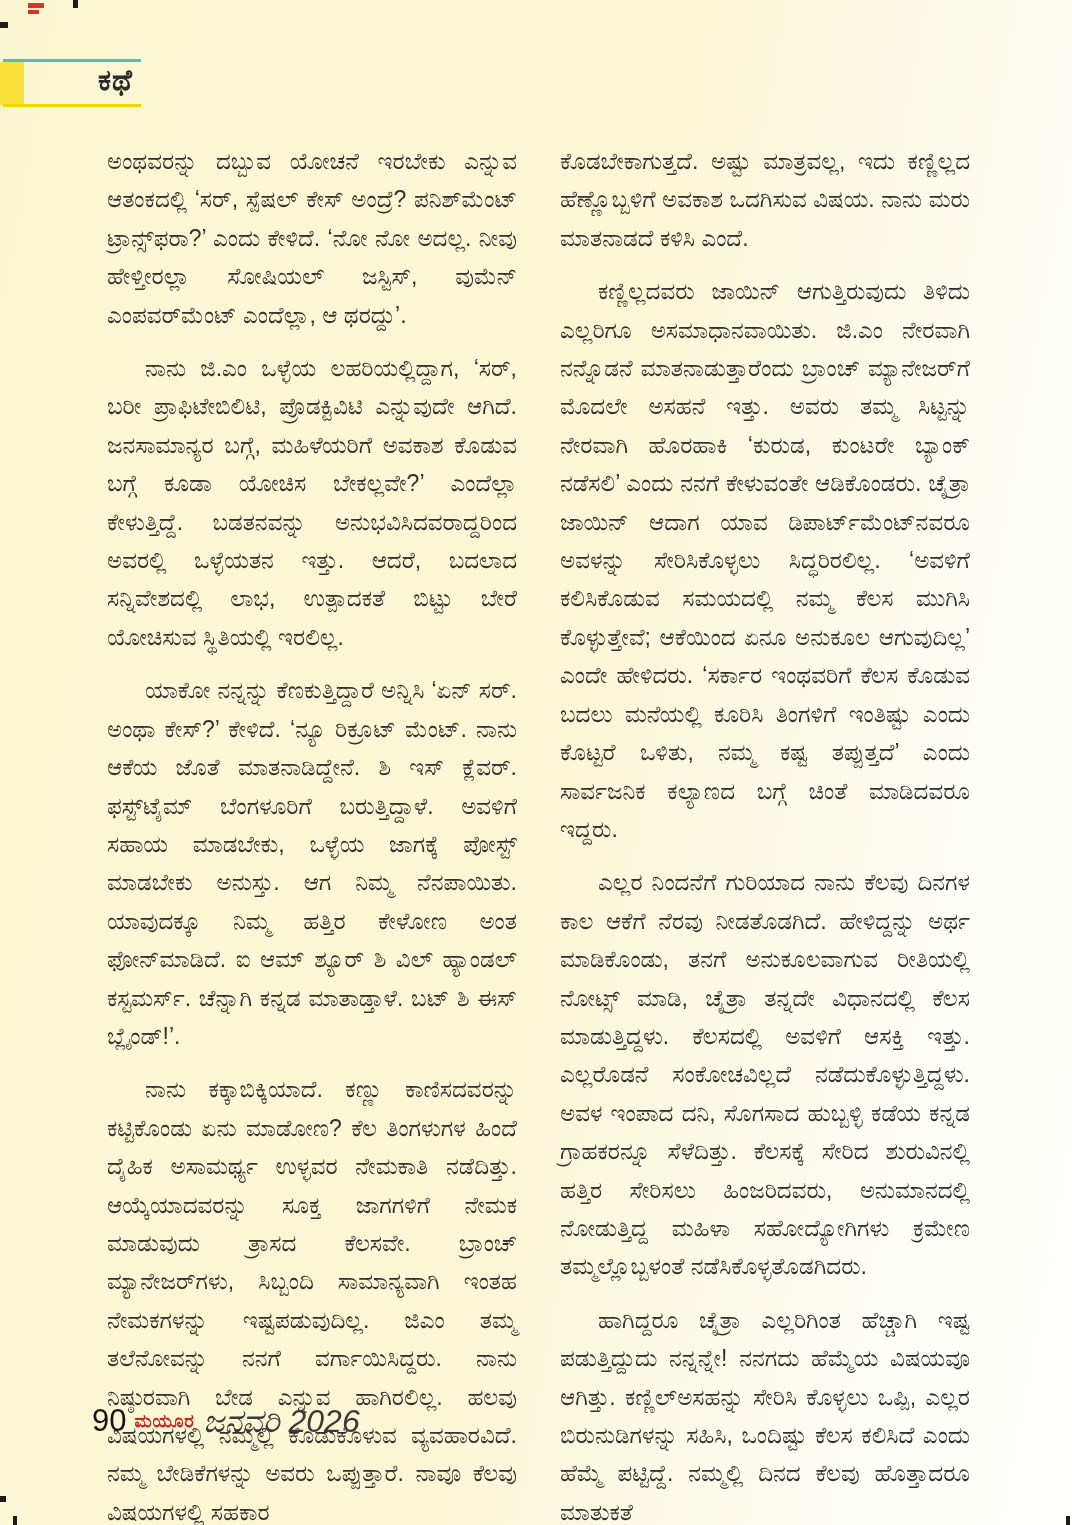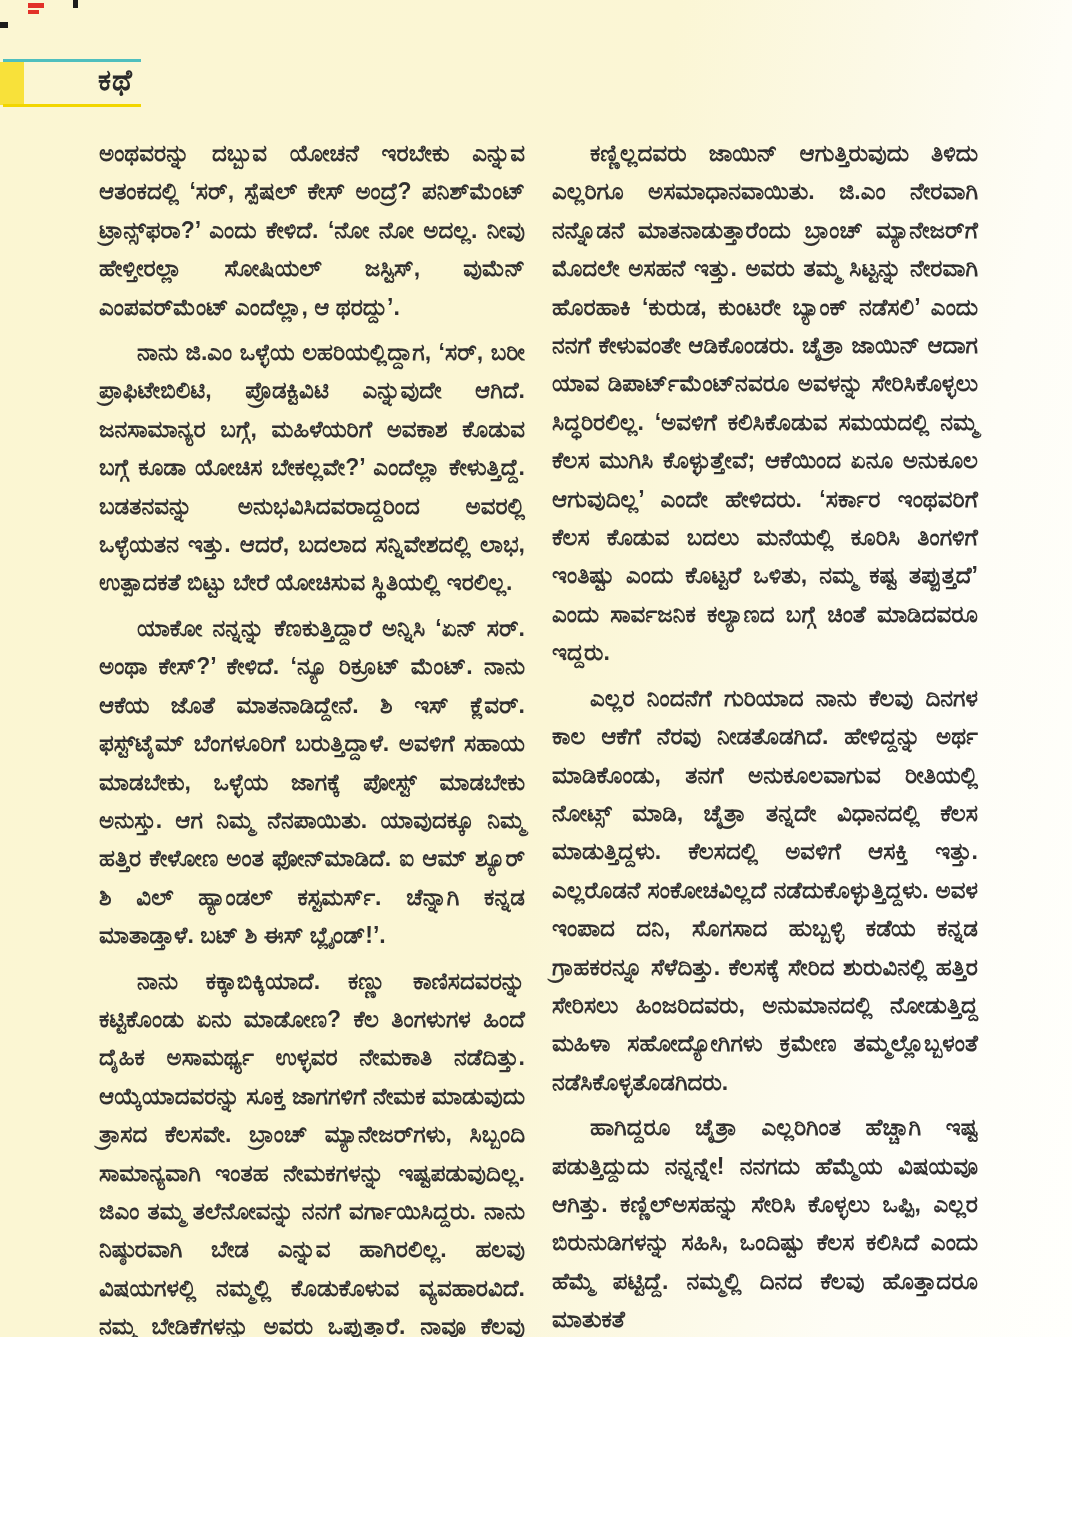--- a/index.html
+++ b/index.html
@@ -2,21 +2,21 @@
 <html lang="kn"><head>
 <meta charset="utf-8">
 <style>
   html,body{margin:0;padding:0;}
   body{
     width:1072px;height:1525px;
     font-family:"Liberation Serif","DejaVu Serif",serif;
     background:#fff;
   }
   .page{
-    position:relative;width:1072px;height:1337px;overflow:hidden;
+    position:relative;width:1072px;height:1525px;overflow:hidden;
     background:linear-gradient(100deg,#fbf6d2 0%,#fbf6d5 52%,#fcf9e6 68%,#fefdf6 82%,#fffffc 100%);
   }
 
   
   .mark{position:absolute;}
   .mark-top-tick{left:73px;top:0;width:5px;height:8px;background:#1c1c1c;}
   .mark-left-dash{left:0;top:22px;width:8px;height:6px;background:#1c1c1c;}
   .mark-red-a{left:28px;top:3px;width:16px;height:5px;background:#e23128;}
   .mark-red-b{left:28px;top:10px;width:11px;height:4px;background:#e23128;}
   .mark-bl-dash{left:0;top:1496px;width:6px;height:6px;background:#1c1c1c;}
@@ -36,21 +36,21 @@
 
   
   .col{
     position:absolute;top:127px;width:440px;
     font-size:23px;line-height:38.4px;color:#333130;
     text-align:justify;
     font-family:"Liberation Sans","DejaVu Sans",sans-serif;
   }
   .col-left{left:92px;}
   .col-right{left:545px;}
-  .para{margin:7px;text-indent:0;font-weight:bold;}
+  .para{margin:15px;text-indent:0;}
   .para.indent{text-indent:38px;}
 
   
   .footer{
     position:absolute;left:92px;top:1399px;width:600px;height:44px;
     font-family:"Liberation Sans","DejaVu Sans",sans-serif;
     display:flex;align-items:center;gap:8px;
   }
   .page-number{font-size:31px;color:#161616;font-weight:normal;}
   .magazine-logo{font-size:18px;font-weight:bold;color:#cf1f1f;letter-spacing:1px;}
@@ -77,20 +77,21 @@
   </div>
 
   <div class="col col-left">
     <p class="para">ಅಂಥವರನ್ನು ದಬ್ಬುವ ಯೋಚನೆ ಇರಬೇಕು ಎನ್ನುವ ಆತಂಕದಲ್ಲಿ ‘ಸರ್, ಸ್ಪೆಷಲ್ ಕೇಸ್ ಅಂದ್ರೆ? ಪನಿಶ್‌ಮೆಂಟ್ ಟ್ರಾನ್ಸ್‌ಫರಾ?’ ಎಂದು ಕೇಳಿದೆ. ‘ನೋ ನೋ ಅದಲ್ಲ. ನೀವು ಹೇಳ್ತೀರಲ್ಲಾ ಸೋಷಿಯಲ್ ಜಸ್ಟಿಸ್, ವುಮೆನ್ ಎಂಪವರ್‌ಮೆಂಟ್ ಎಂದೆಲ್ಲಾ, ಆ ಥರದ್ದು’.</p>
     <p class="para indent">ನಾನು ಜಿ.ಎಂ ಒಳ್ಳೆಯ ಲಹರಿಯಲ್ಲಿದ್ದಾಗ, ‘ಸರ್, ಬರೀ ಪ್ರಾಫಿಟೇಬಿಲಿಟಿ, ಪ್ರೊಡಕ್ಟಿವಿಟಿ ಎನ್ನುವುದೇ ಆಗಿದೆ. ಜನಸಾಮಾನ್ಯರ ಬಗ್ಗೆ, ಮಹಿಳೆಯರಿಗೆ ಅವಕಾಶ ಕೊಡುವ ಬಗ್ಗೆ ಕೂಡಾ ಯೋಚಿಸ ಬೇಕಲ್ಲವೇ?’ ಎಂದೆಲ್ಲಾ ಕೇಳುತ್ತಿದ್ದೆ. ಬಡತನವನ್ನು ಅನುಭವಿಸಿದವರಾದ್ದರಿಂದ ಅವರಲ್ಲಿ ಒಳ್ಳೆಯತನ ಇತ್ತು. ಆದರೆ, ಬದಲಾದ ಸನ್ನಿವೇಶದಲ್ಲಿ ಲಾಭ, ಉತ್ಪಾದಕತೆ ಬಿಟ್ಟು ಬೇರೆ ಯೋಚಿಸುವ ಸ್ಥಿತಿಯಲ್ಲಿ ಇರಲಿಲ್ಲ.</p>
     <p class="para indent">ಯಾಕೋ ನನ್ನನ್ನು ಕೆಣಕುತ್ತಿದ್ದಾರೆ ಅನ್ನಿಸಿ ‘ಏನ್ ಸರ್. ಅಂಥಾ ಕೇಸ್?’ ಕೇಳಿದೆ. ‘ನ್ಯೂ ರಿಕ್ರೂಟ್ ಮೆಂಟ್. ನಾನು ಆಕೆಯ ಜೊತೆ ಮಾತನಾಡಿದ್ದೇನೆ. ಶಿ ಇಸ್ ಕ್ಲೆವರ್. ಫಸ್ಟ್‌ಟೈಮ್ ಬೆಂಗಳೂರಿಗೆ ಬರುತ್ತಿದ್ದಾಳೆ. ಅವಳಿಗೆ ಸಹಾಯ ಮಾಡಬೇಕು, ಒಳ್ಳೆಯ ಜಾಗಕ್ಕೆ ಪೋಸ್ಟ್ ಮಾಡಬೇಕು ಅನುಸ್ತು. ಆಗ ನಿಮ್ಮ ನೆನಪಾಯಿತು. ಯಾವುದಕ್ಕೂ ನಿಮ್ಮ ಹತ್ತಿರ ಕೇಳೋಣ ಅಂತ ಫೋನ್‌ಮಾಡಿದೆ. ಐ ಆಮ್ ಶ್ಯೂರ್ ಶಿ ವಿಲ್ ಹ್ಯಾಂಡಲ್ ಕಸ್ಟಮರ್ಸ್. ಚೆನ್ನಾಗಿ ಕನ್ನಡ ಮಾತಾಡ್ತಾಳೆ. ಬಟ್ ಶಿ ಈಸ್ ಬ್ಲೈಂಡ್!’.</p>
     <p class="para indent">ನಾನು ಕಕ್ಕಾಬಿಕ್ಕಿಯಾದೆ. ಕಣ್ಣು ಕಾಣಿಸದವರನ್ನು ಕಟ್ಟಿಕೊಂಡು ಏನು ಮಾಡೋಣ? ಕೆಲ ತಿಂಗಳುಗಳ ಹಿಂದೆ ದೈಹಿಕ ಅಸಾಮರ್ಥ್ಯ ಉಳ್ಳವರ ನೇಮಕಾತಿ ನಡೆದಿತ್ತು. ಆಯ್ಕೆಯಾದವರನ್ನು ಸೂಕ್ತ ಜಾಗಗಳಿಗೆ ನೇಮಕ ಮಾಡುವುದು ತ್ರಾಸದ ಕೆಲಸವೇ. ಬ್ರಾಂಚ್ ಮ್ಯಾನೇಜರ್‌ಗಳು, ಸಿಬ್ಬಂದಿ ಸಾಮಾನ್ಯವಾಗಿ ಇಂತಹ ನೇಮಕಗಳನ್ನು ಇಷ್ಟಪಡುವುದಿಲ್ಲ. ಜಿಎಂ ತಮ್ಮ ತಲೆನೋವನ್ನು ನನಗೆ ವರ್ಗಾಯಿಸಿದ್ದರು. ನಾನು ನಿಷ್ಠುರವಾಗಿ ಬೇಡ ಎನ್ನುವ ಹಾಗಿರಲಿಲ್ಲ. ಹಲವು ವಿಷಯಗಳಲ್ಲಿ ನಮ್ಮಲ್ಲಿ ಕೊಡುಕೊಳುವ ವ್ಯವಹಾರವಿದೆ. ನಮ್ಮ ಬೇಡಿಕೆಗಳನ್ನು ಅವರು ಒಪ್ಪುತ್ತಾರೆ. ನಾವೂ ಕೆಲವು ವಿಷಯಗಳಲ್ಲಿ ಸಹಕಾರ</p>
   </div>
 
   <div class="col col-right">
+    <p class="para">ಕೊಡಬೇಕಾಗುತ್ತದೆ. ಅಷ್ಟು ಮಾತ್ರವಲ್ಲ, ಇದು ಕಣ್ಣಿಲ್ಲದ ಹೆಣ್ಣೊಬ್ಬಳಿಗೆ ಅವಕಾಶ ಒದಗಿಸುವ ವಿಷಯ. ನಾನು ಮರು ಮಾತನಾಡದೆ ಕಳಿಸಿ ಎಂದೆ.</p>
     <p class="para indent">ಕಣ್ಣಿಲ್ಲದವರು ಜಾಯಿನ್ ಆಗುತ್ತಿರುವುದು ತಿಳಿದು ಎಲ್ಲರಿಗೂ ಅಸಮಾಧಾನವಾಯಿತು. ಜಿ.ಎಂ ನೇರವಾಗಿ ನನ್ನೊಡನೆ ಮಾತನಾಡುತ್ತಾರೆಂದು ಬ್ರಾಂಚ್ ಮ್ಯಾನೇಜರ್‌ಗೆ ಮೊದಲೇ ಅಸಹನೆ ಇತ್ತು. ಅವರು ತಮ್ಮ ಸಿಟ್ಟನ್ನು ನೇರವಾಗಿ ಹೊರಹಾಕಿ ‘ಕುರುಡ, ಕುಂಟರೇ ಬ್ಯಾಂಕ್ ನಡೆಸಲಿ’ ಎಂದು ನನಗೆ ಕೇಳುವಂತೇ ಆಡಿಕೊಂಡರು. ಚೈತ್ರಾ ಜಾಯಿನ್ ಆದಾಗ ಯಾವ ಡಿಪಾರ್ಟ್‌ಮೆಂಟ್‌ನವರೂ ಅವಳನ್ನು ಸೇರಿಸಿಕೊಳ್ಳಲು ಸಿದ್ಧರಿರಲಿಲ್ಲ. ‘ಅವಳಿಗೆ ಕಲಿಸಿಕೊಡುವ ಸಮಯದಲ್ಲಿ ನಮ್ಮ ಕೆಲಸ ಮುಗಿಸಿ ಕೊಳ್ಳುತ್ತೇವೆ; ಆಕೆಯಿಂದ ಏನೂ ಅನುಕೂಲ ಆಗುವುದಿಲ್ಲ’ ಎಂದೇ ಹೇಳಿದರು. ‘ಸರ್ಕಾರ ಇಂಥವರಿಗೆ ಕೆಲಸ ಕೊಡುವ ಬದಲು ಮನೆಯಲ್ಲಿ ಕೂರಿಸಿ ತಿಂಗಳಿಗೆ ಇಂತಿಷ್ಟು ಎಂದು ಕೊಟ್ಟರೆ ಒಳಿತು, ನಮ್ಮ ಕಷ್ಟ ತಪ್ಪುತ್ತದೆ’ ಎಂದು ಸಾರ್ವಜನಿಕ ಕಲ್ಯಾಣದ ಬಗ್ಗೆ ಚಿಂತೆ ಮಾಡಿದವರೂ ಇದ್ದರು.</p>
     <p class="para indent">ಎಲ್ಲರ ನಿಂದನೆಗೆ ಗುರಿಯಾದ ನಾನು ಕೆಲವು ದಿನಗಳ ಕಾಲ ಆಕೆಗೆ ನೆರವು ನೀಡತೊಡಗಿದೆ. ಹೇಳಿದ್ದನ್ನು ಅರ್ಥ ಮಾಡಿಕೊಂಡು, ತನಗೆ ಅನುಕೂಲವಾಗುವ ರೀತಿಯಲ್ಲಿ ನೋಟ್ಸ್ ಮಾಡಿ, ಚೈತ್ರಾ ತನ್ನದೇ ವಿಧಾನದಲ್ಲಿ ಕೆಲಸ ಮಾಡುತ್ತಿದ್ದಳು. ಕೆಲಸದಲ್ಲಿ ಅವಳಿಗೆ ಆಸಕ್ತಿ ಇತ್ತು. ಎಲ್ಲರೊಡನೆ ಸಂಕೋಚವಿಲ್ಲದೆ ನಡೆದುಕೊಳ್ಳುತ್ತಿದ್ದಳು. ಅವಳ ಇಂಪಾದ ದನಿ, ಸೊಗಸಾದ ಹುಬ್ಬಳ್ಳಿ ಕಡೆಯ ಕನ್ನಡ ಗ್ರಾಹಕರನ್ನೂ ಸೆಳೆದಿತ್ತು. ಕೆಲಸಕ್ಕೆ ಸೇರಿದ ಶುರುವಿನಲ್ಲಿ ಹತ್ತಿರ ಸೇರಿಸಲು ಹಿಂಜರಿದವರು, ಅನುಮಾನದಲ್ಲಿ ನೋಡುತ್ತಿದ್ದ ಮಹಿಳಾ ಸಹೋದ್ಯೋಗಿಗಳು ಕ್ರಮೇಣ ತಮ್ಮಲ್ಲೊಬ್ಬಳಂತೆ ನಡೆಸಿಕೊಳ್ಳತೊಡಗಿದರು.</p>
     <p class="para indent">ಹಾಗಿದ್ದರೂ ಚೈತ್ರಾ ಎಲ್ಲರಿಗಿಂತ ಹೆಚ್ಚಾಗಿ ಇಷ್ಟ ಪಡುತ್ತಿದ್ದುದು ನನ್ನನ್ನೇ! ನನಗದು ಹೆಮ್ಮೆಯ ವಿಷಯವೂ ಆಗಿತ್ತು. ಕಣ್ಣಿಲ್ಅಸಹನ್ನು ಸೇರಿಸಿ ಕೊಳ್ಳಲು ಒಪ್ಪಿ, ಎಲ್ಲರ ಬಿರುನುಡಿಗಳನ್ನು ಸಹಿಸಿ, ಒಂದಿಷ್ಟು ಕೆಲಸ ಕಲಿಸಿದೆ ಎಂದು ಹೆಮ್ಮೆ ಪಟ್ಟಿದ್ದೆ. ನಮ್ಮಲ್ಲಿ ದಿನದ ಕೆಲವು ಹೊತ್ತಾದರೂ ಮಾತುಕತೆ</p>
   </div>
 
   <div class="footer">
     <span class="page-number">90</span>
     <span class="magazine-logo">ಮಯೂರ</span>
     <span class="issue-date">ಜನವರಿ 2026</span>
   </div>

